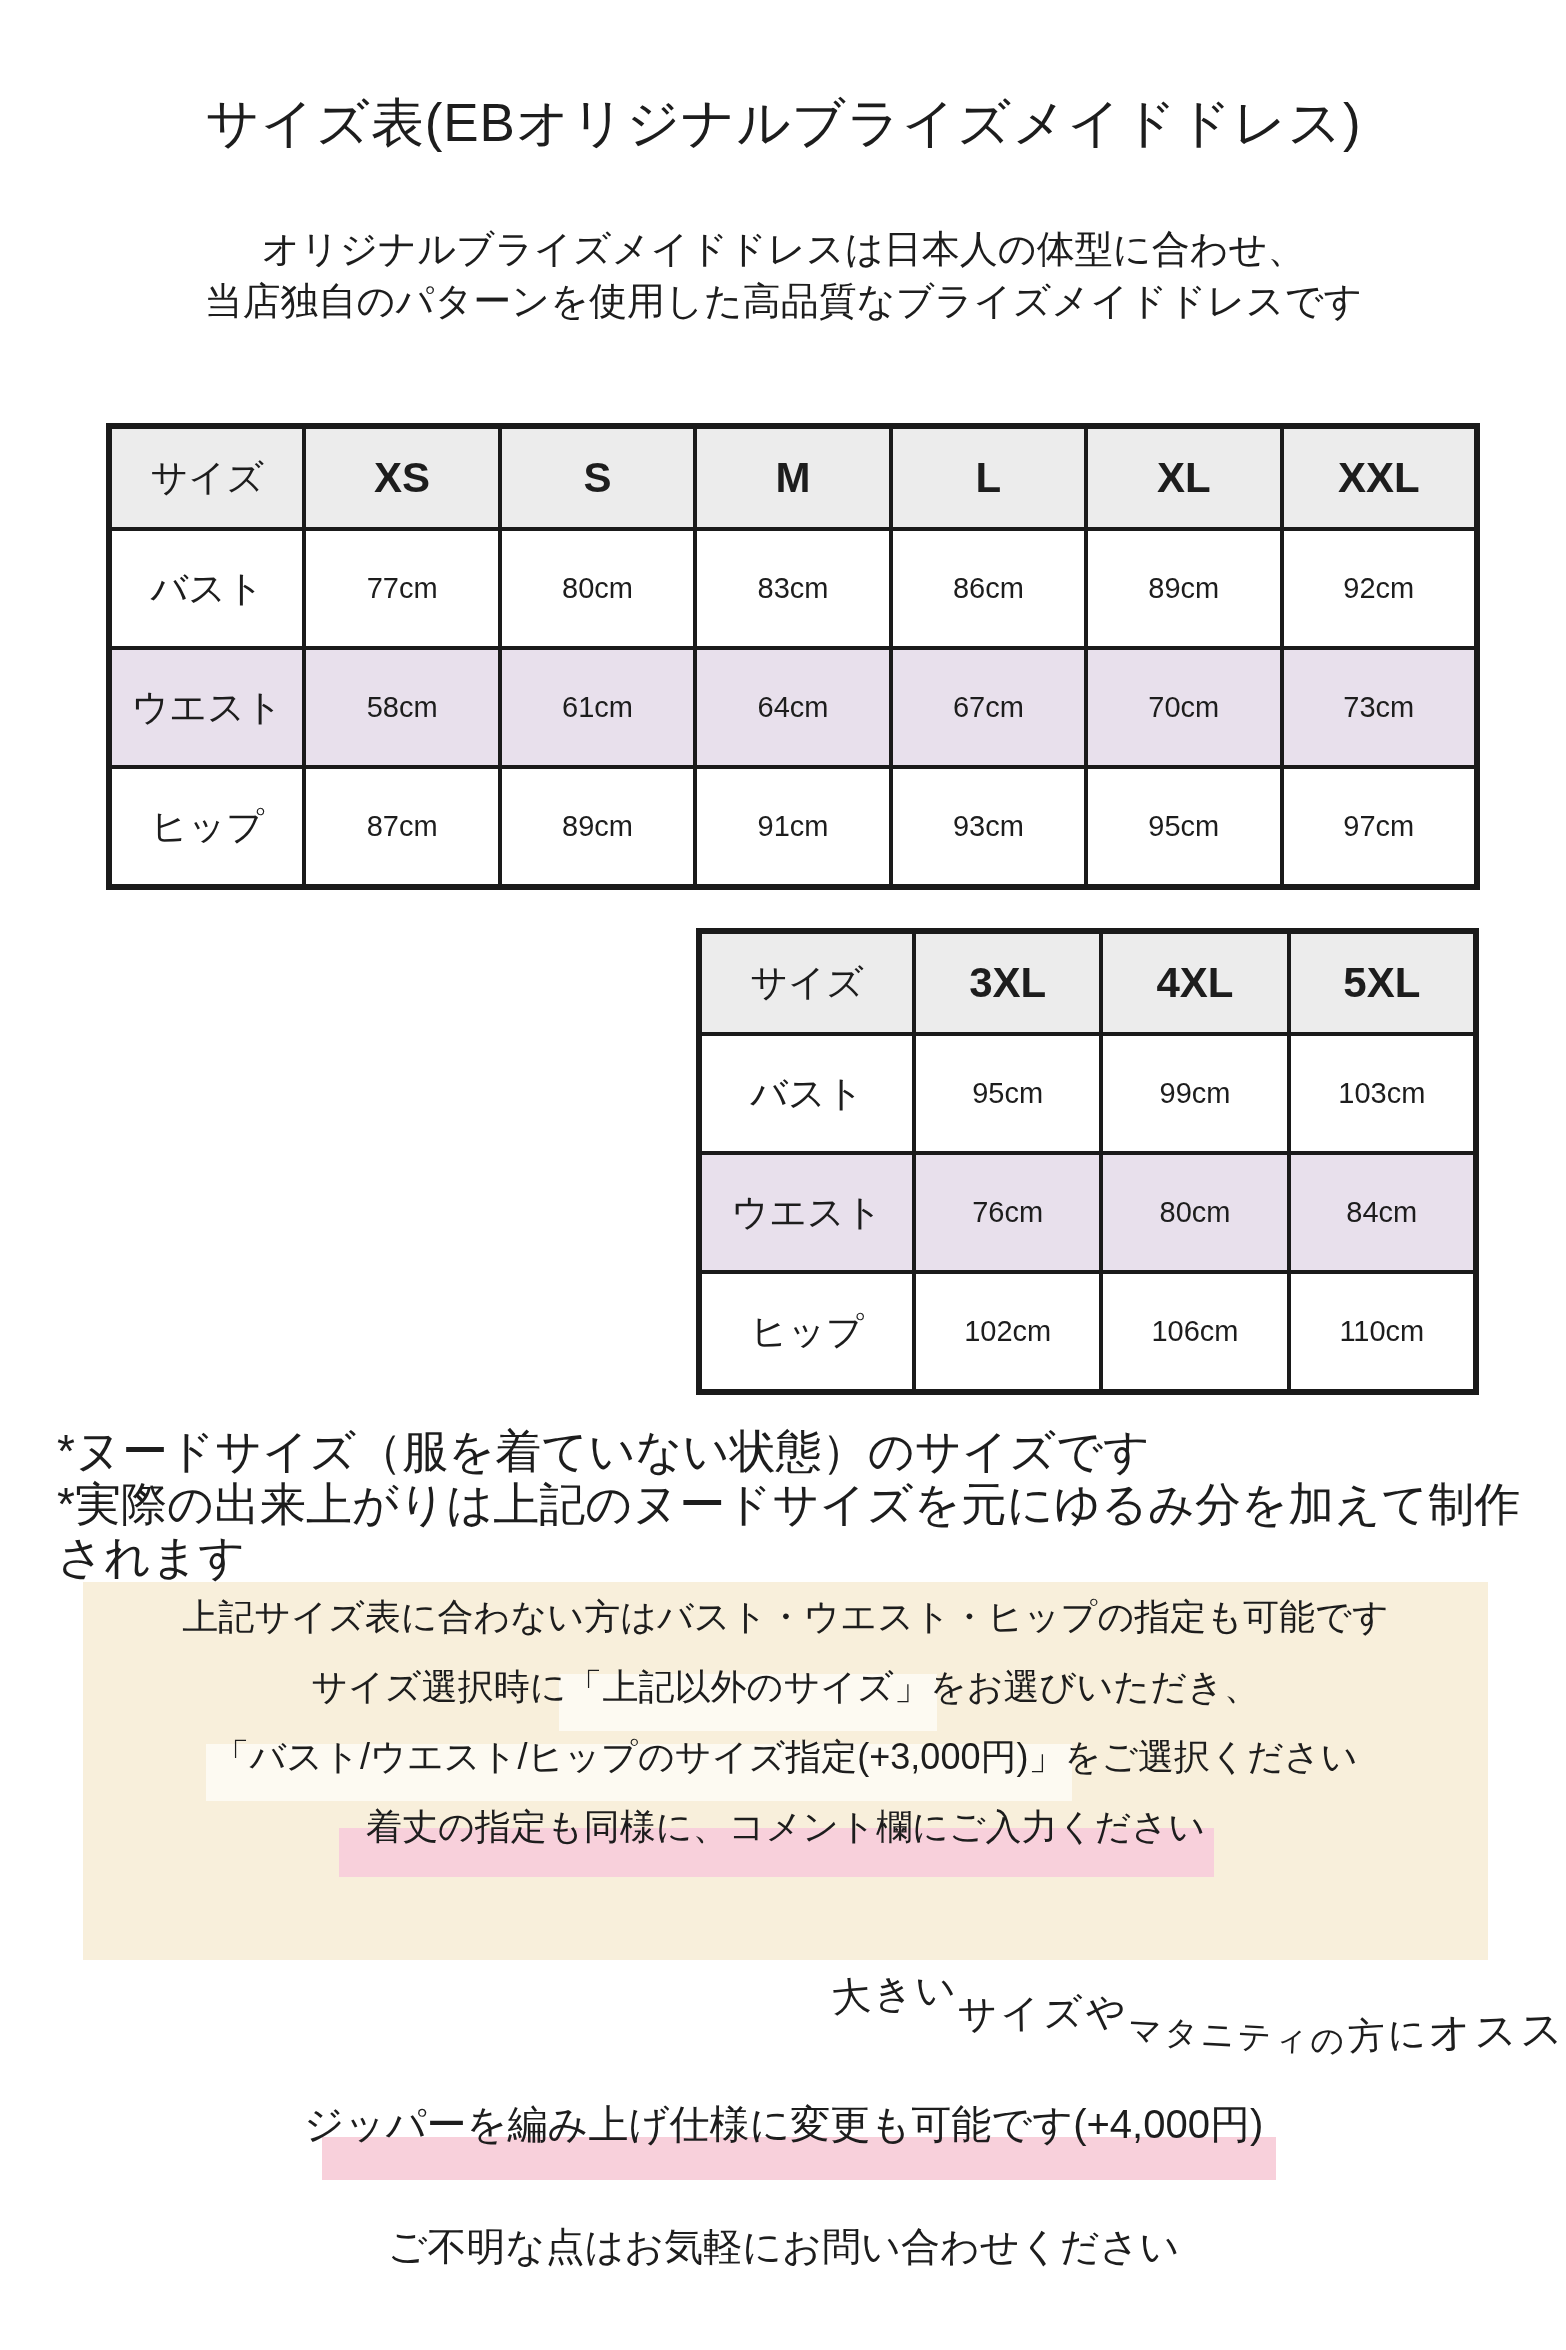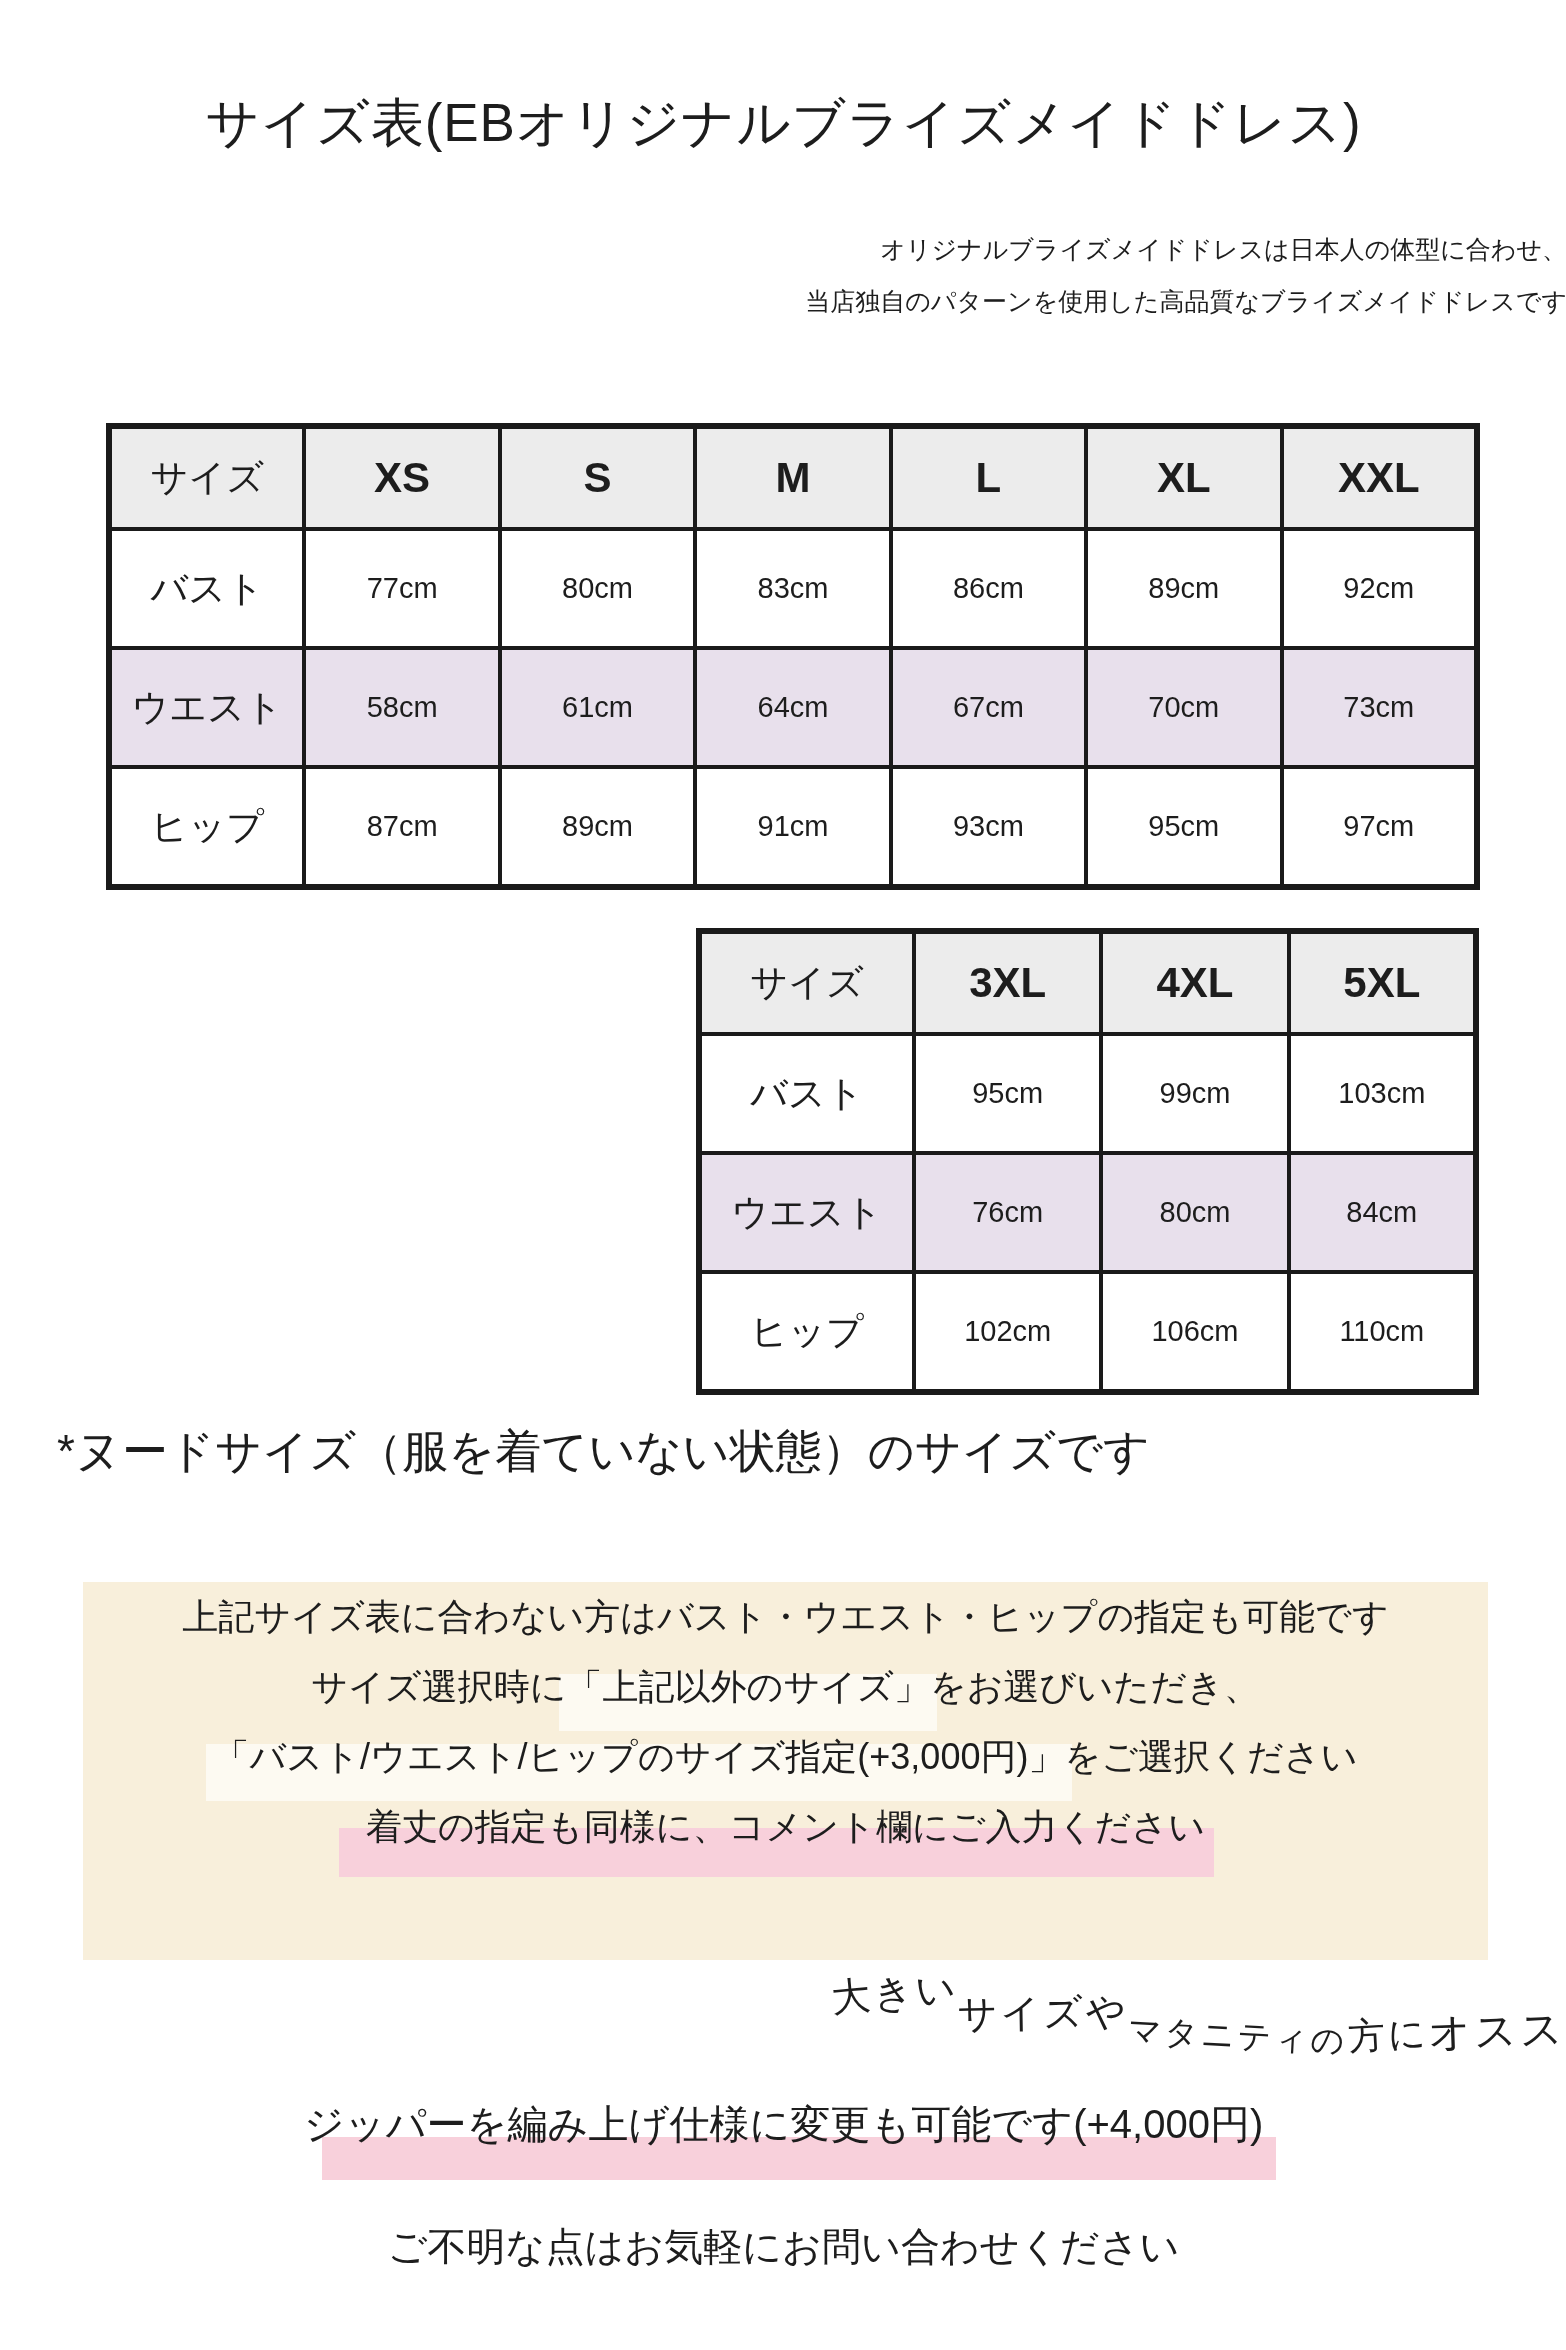--- a/index.html
+++ b/index.html
@@ -16,21 +16,21 @@
     width:1567px;height:2351px;background:#ffffff;position:relative;
     font-family:"Liberation Sans","DejaVu Sans",sans-serif;color:var(--text);
     overflow:hidden;
   }
   .title{
     position:absolute;top:88px;left:0;width:1567px;margin:0;
     text-align:center;font-size:53px;font-weight:500;letter-spacing:0.9px;
   }
   .subtitle{
     position:absolute;top:223px;left:0;width:1567px;
-    text-align:right;font-size:25px;line-height:52px;font-weight:400;
+    text-align:center;font-size:38px;line-height:52px;font-weight:400;
   }
   table.sz{
     position:absolute;border-collapse:collapse;table-layout:fixed;
     border:6.4px solid var(--border-black);
   }
   table.sz td{
     border:4.6px solid var(--border-black);
     text-align:center;vertical-align:middle;
     font-size:29px;
   }
@@ -164,20 +164,21 @@
     <td class="lbl">ヒップ</td>
     <td>102cm</td>
     <td>106cm</td>
     <td>110cm</td>
   </tr>
 </tbody>
   </table>
 
 <div class="notes">
   <div>*ヌードサイズ（服を着ていない状態）のサイズです</div>
+  <div>*実際の出来上がりは上記のヌードサイズを元にゆるみ分を加えて制作されます</div>
 </div>
 
 <div class="info-box">
   <div class="line">上記サイズ表に合わない方はバスト・ウエスト・ヒップの指定も可能です</div>
   <div class="line"><span>サイズ選択時に</span><span class="hl">「上記以外のサイズ」</span><span>をお選びいただき、</span></div>
   <div class="line"><span class="hl">「バスト/ウエスト/ヒップのサイズ指定(+3,000円)」</span><span>をご選択ください</span></div>
   <div class="line"><span class="hl pink">着丈の指定も同様に、コメント欄にご入力ください</span></div>
 </div>
 
 <div class="hand">

